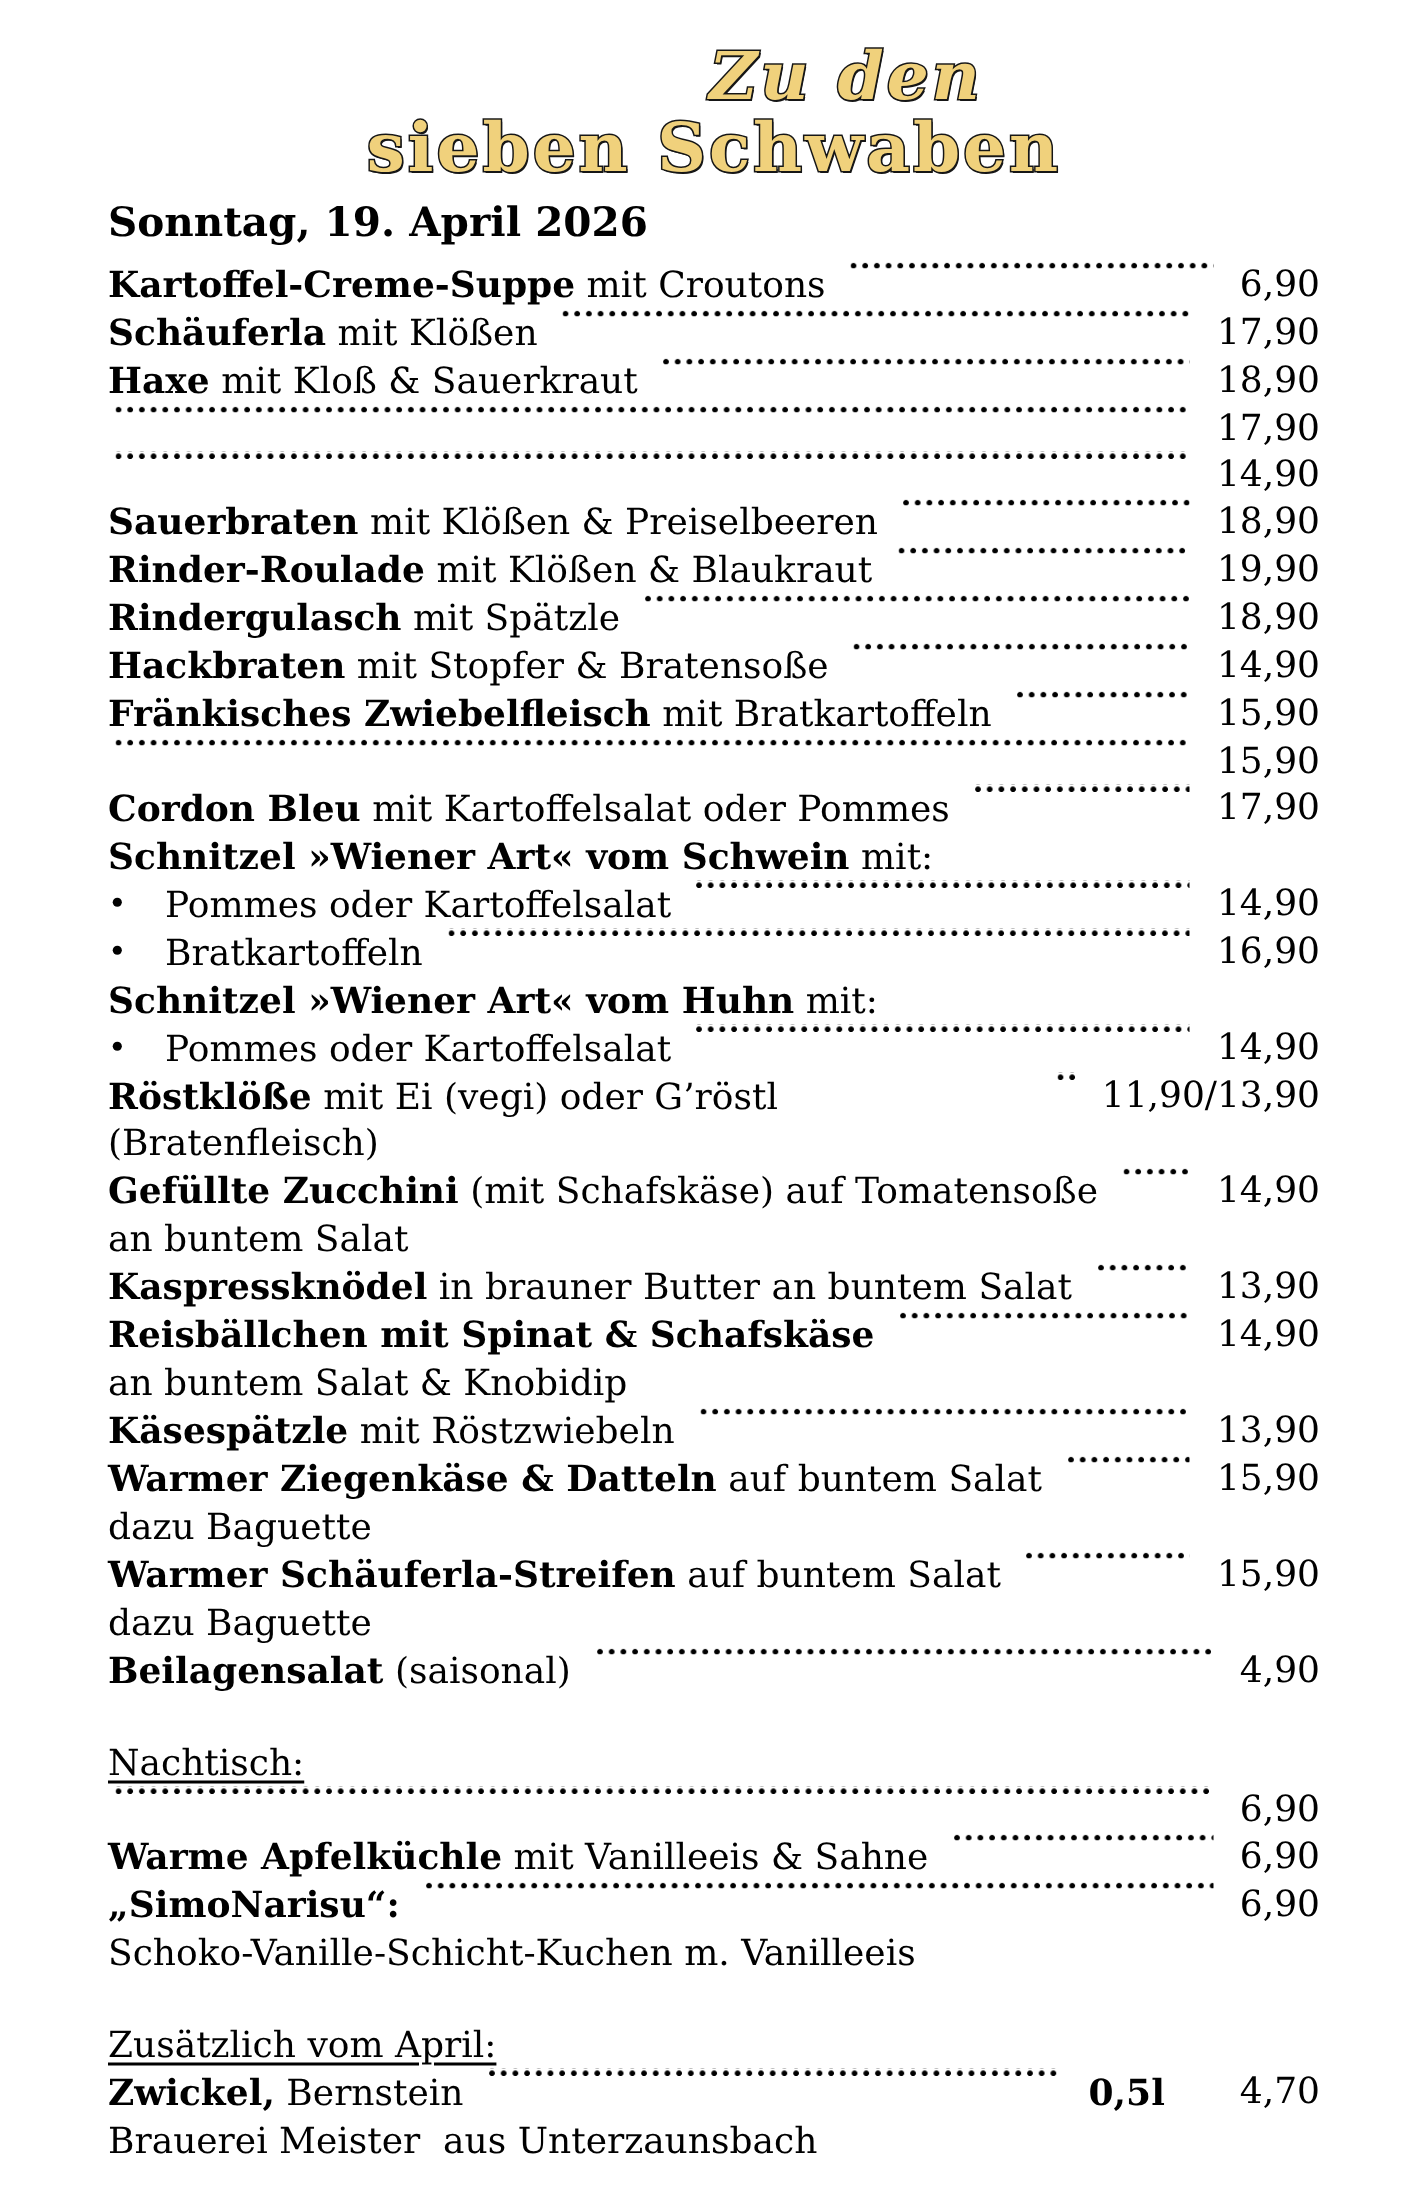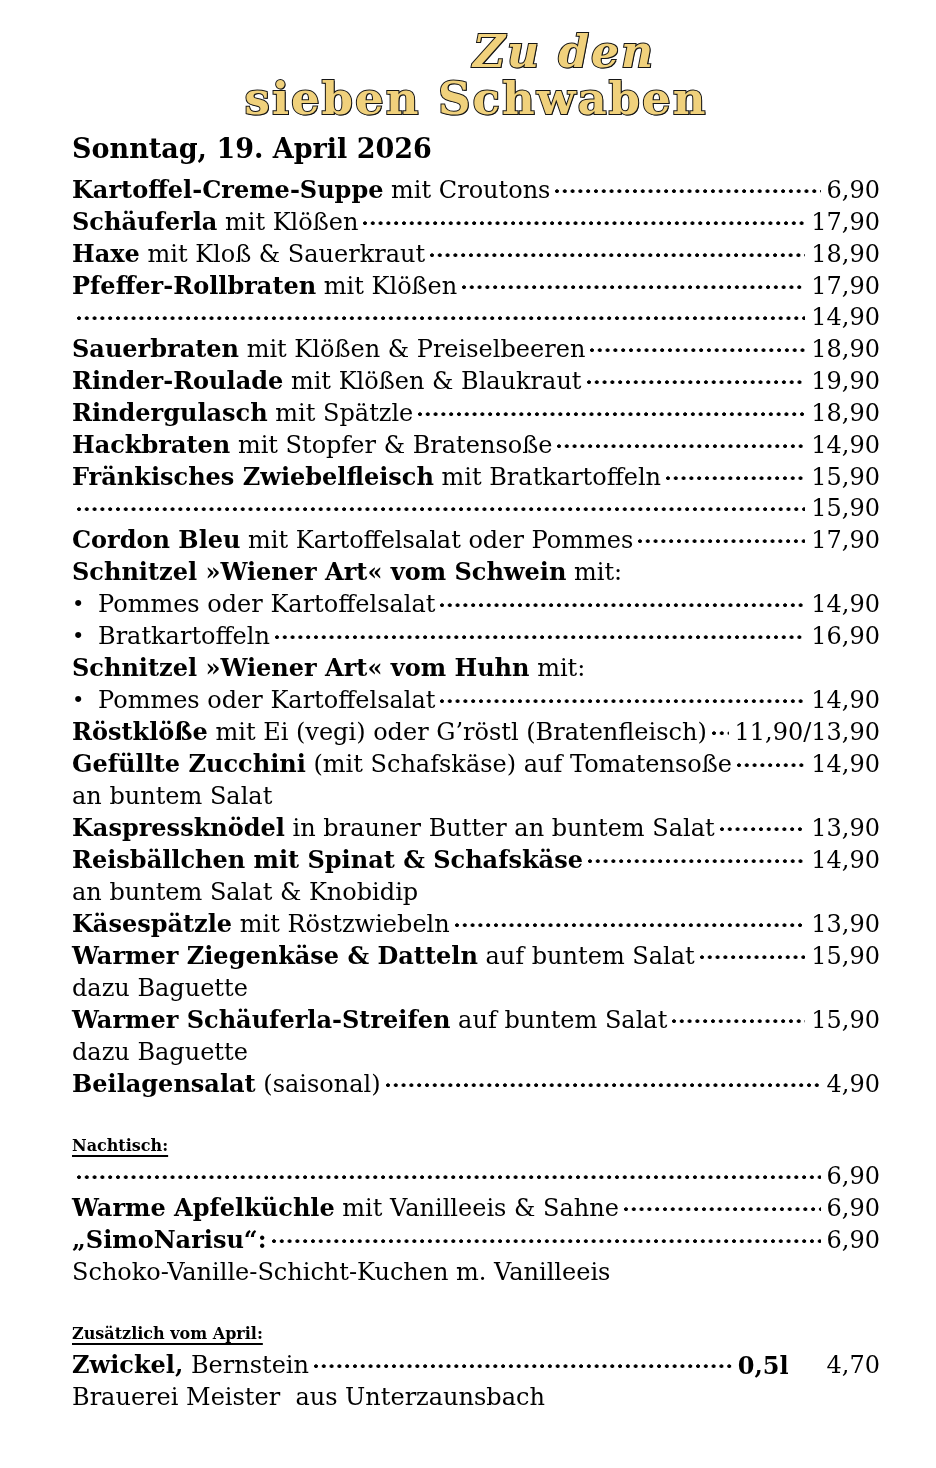--- a/index.html
+++ b/index.html
@@ -48,23 +48,24 @@
   
   .date-line {
     font-weight: bold;
     font-size: 27px;
     margin: 6px 0 10px 0;
   }
   
   .menu { font-size: 24px; }
   .row {
     display: flex;
-    align-items: center;
+    align-items: flex-start;
     line-height: 31px;
     white-space: pre-wrap;
+    gap: 12px;
   }
   .bullet {
     display: inline-block;
     width: 26px;
     font-size: 21px;
   }
   .name .bold { font-weight: bold; }
   .dots {
     flex: 1;
     min-width: 12px;
@@ -72,22 +73,22 @@
     margin: 0 0 0 5px;
     background-image: radial-gradient(circle at 2px 3.2px, #000 1.6px, transparent 2.15px);
     background-size: 7.8px 5px;
     background-repeat: repeat-x;
     background-position: left bottom;
   }
   .price { margin-left: 6px; }
   .size  { margin-left: 6px; font-weight: bold; }
   .size + .price { margin-left: 38px; }
   .section-heading {
-    font-weight: bold;
-    font-size: 16px;
+    font-weight: normal;
+    font-size: 24px;
     line-height: 31px;
     margin-top: 30px;
     text-decoration: underline;
     text-decoration-thickness: 2px;
     text-underline-offset: 4px;
   }
 </style>
 </head>
 <body>
 
@@ -114,21 +115,20 @@
   </div>
       <div class="row">
     
     <span class="name"><span class="bold">Haxe</span><span class="rest"> mit Kloß &amp; Sauerkraut</span></span>
     <span class="dots"></span>
     
     <span class="price">18,90</span>
   </div>
       <div class="row">
     
-    <span class="name"><span class="bold">Pfeffer-Rollbraten</span><span class="rest"> mit Klößen</span></span>
     <span class="dots"></span>
     
     <span class="price">17,90</span>
   </div>
       <div class="row">
     
     <span class="dots"></span>
     
     <span class="price">14,90</span>
   </div>

